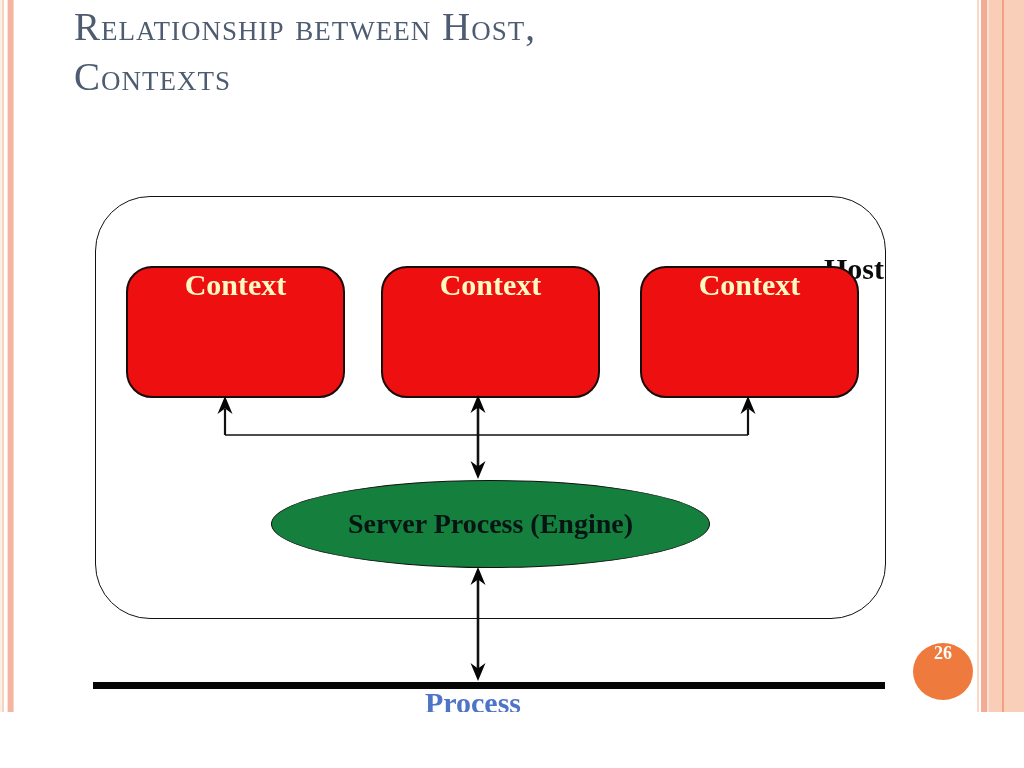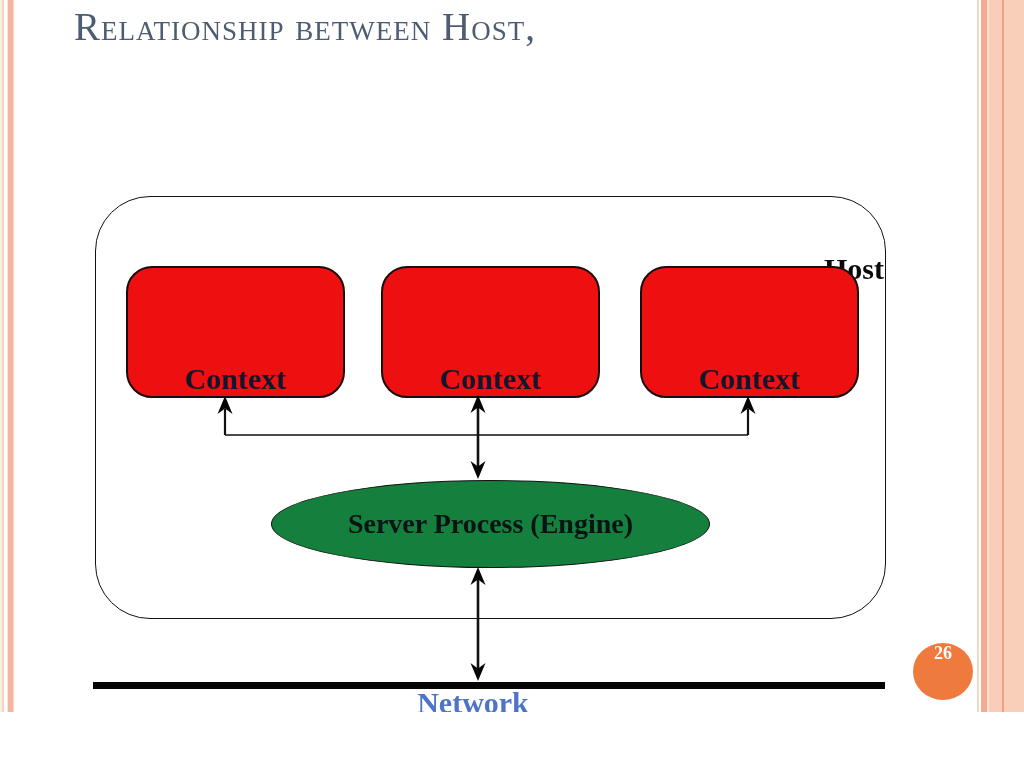--- a/index.html
+++ b/index.html
@@ -29,22 +29,22 @@
     position:absolute;left:95px;top:196px;width:789px;height:421px;
     border:1.5px solid #111;border-radius:55px;background:#ffffff;
   }
   .host-label{
     position:absolute;left:95px;top:213px;width:789px;text-align:right;
     font-weight:bold;font-size:30px;color:#0a0a0a;margin-top:39px;
   }
   .context{
     position:absolute;top:266px;width:215px;height:128px;
     background:#ee1010;border:2px solid #1a0a0a;border-radius:26px;
-    display:flex;align-items:flex-end;justify-content:center;
-    font-weight:bold;font-size:30px;color:#0f172a;
+    display:flex;align-items:flex-start;justify-content:center;
+    font-weight:bold;font-size:30px;color:#fef9c3;
   }
   .context-1{left:126px;}
   .context-2{left:381px;}
   .context-3{left:640px;}
   .server-ellipse{
     position:absolute;left:271px;top:480px;width:437px;height:86px;
     background:#15803d;border:1.6px solid #111;border-radius:50%;
     display:flex;align-items:center;justify-content:center;
     font-weight:bold;font-size:28px;color:#071414;
   }
@@ -66,20 +66,21 @@
 </head>
 <body>
 
 <div class="slide">
 
   <div class="stripe-left"></div>
   <div class="stripe-right"></div>
 
   <div class="title">
     <div>Relationship between Host,</div>
+    <div>Contexts</div>
   </div>
 
   <div class="host-box"></div>
   <div class="host-label">Host</div>
 
   <div class="context context-1">
     <span>Context</span>
   </div>
   <div class="context context-2">
     <span>Context</span>
@@ -105,20 +106,20 @@
     <line x1="478" y1="407" x2="478" y2="467" stroke="#111" stroke-width="2.6"></line>
     <path d="M478 395 l-7.5 18 l7.5 -5.5 l7.5 5.5 Z" fill="#050505"></path>
     <path d="M478 479 l-7.5 -18 l7.5 5.5 l7.5 -5.5 Z" fill="#050505"></path>
 
     <line x1="478" y1="579" x2="478" y2="669" stroke="#111" stroke-width="2.6"></line>
     <path d="M478 567 l-7.5 18 l7.5 -5.5 l7.5 5.5 Z" fill="#050505"></path>
     <path d="M478 681 l-7.5 -18 l7.5 5.5 l7.5 -5.5 Z" fill="#050505"></path>
   </svg>
 
   <div class="network-line network-line-1"></div>
-  <div class="network-label">Network</div>
+  <div class="network-label">Process</div>
   <div class="network-line network-line-2"></div>
 
   <div class="page-badge">
     <span>26</span>
   </div>
 
 </div>
 
 </body></html>

